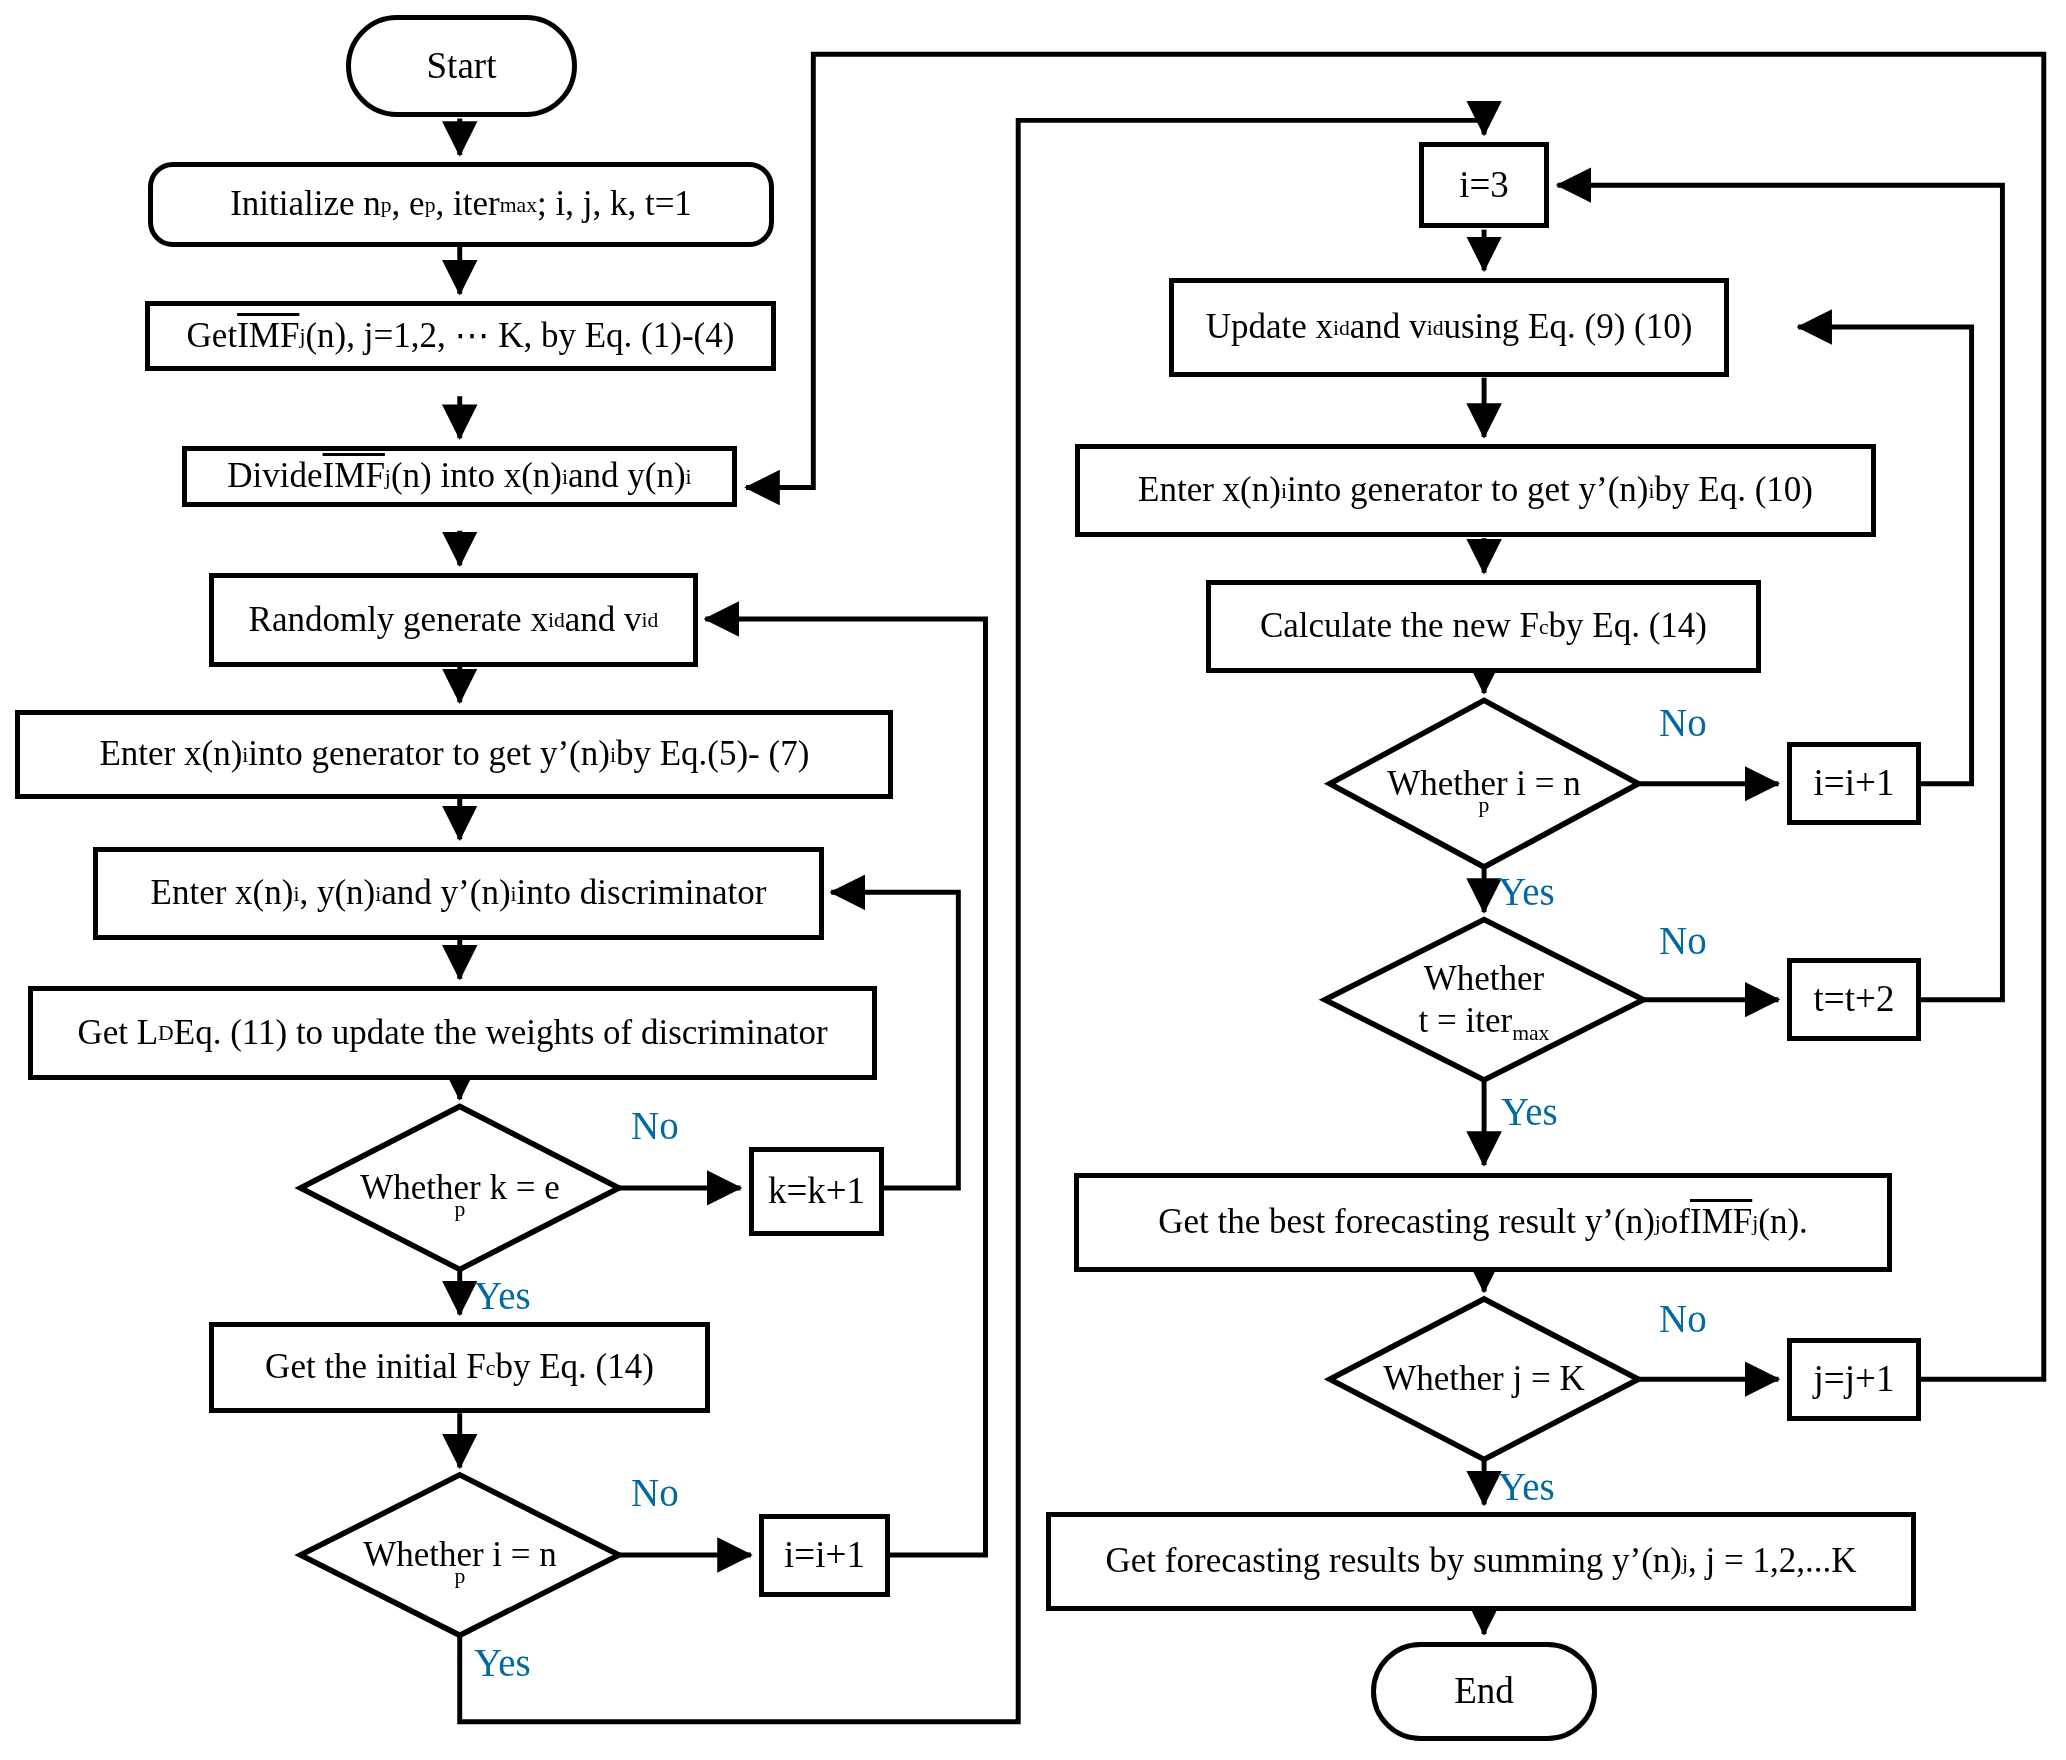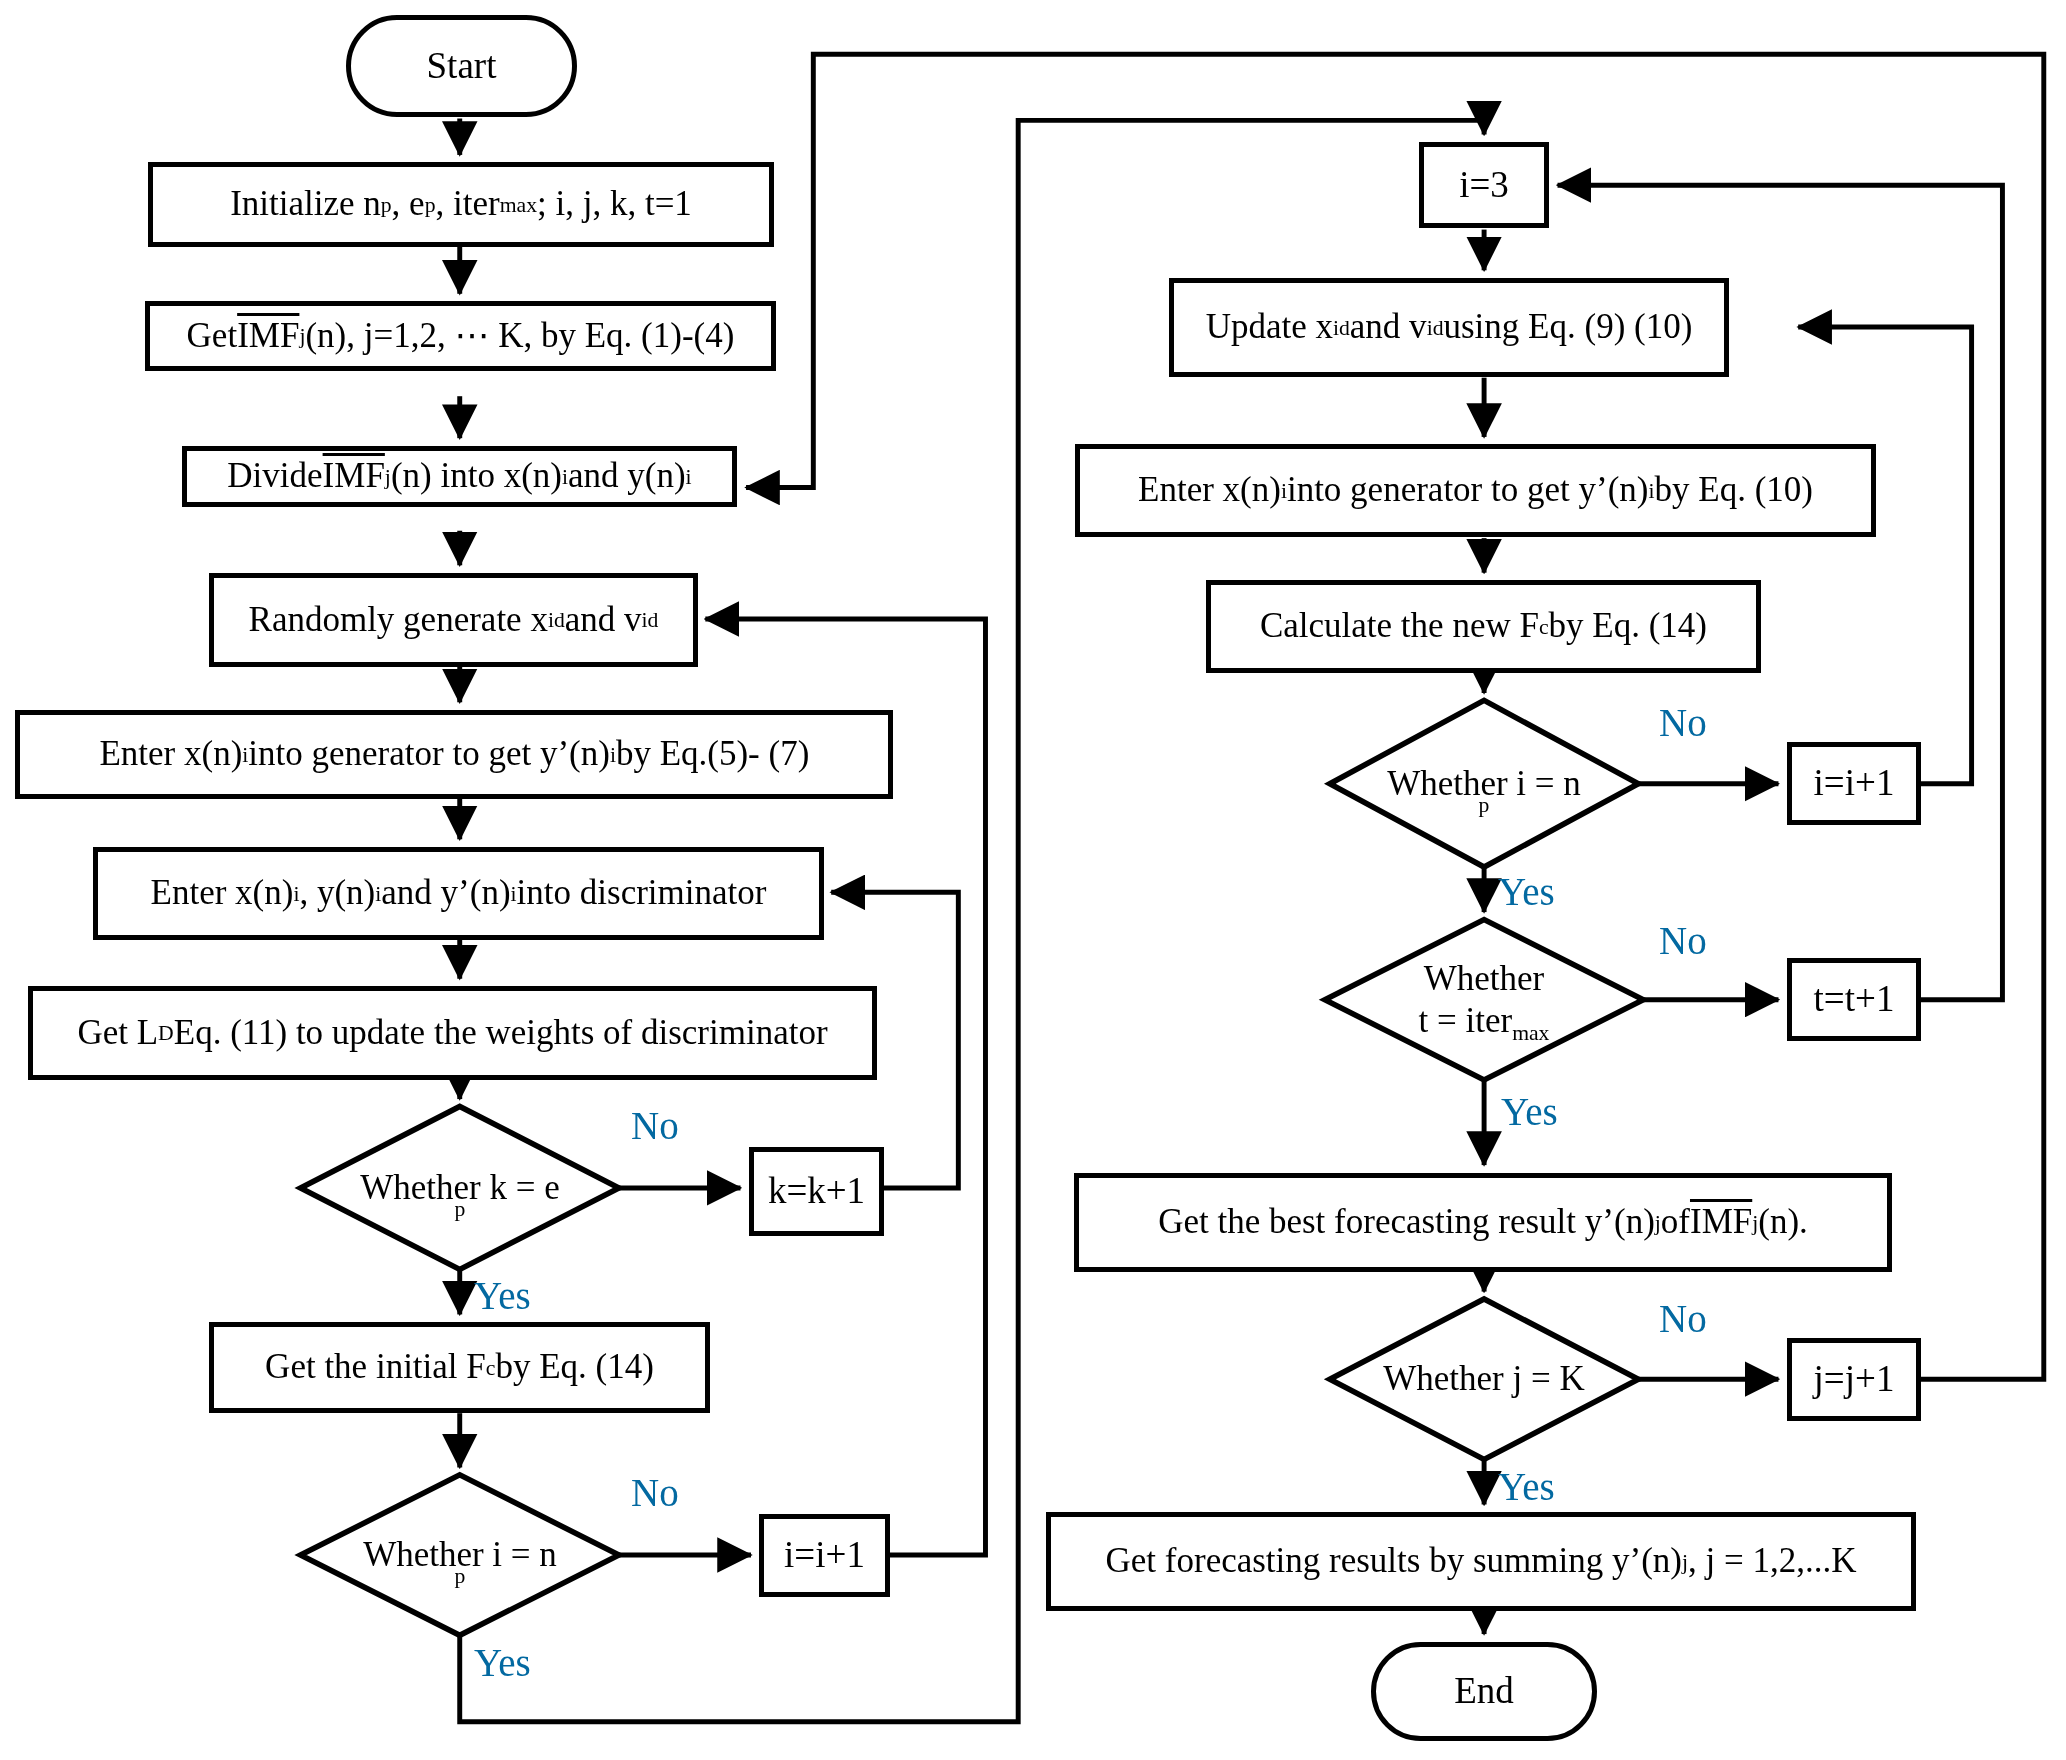--- a/index.html
+++ b/index.html
@@ -115,41 +115,41 @@
       <polygon points="487,2520 745,2390 1003,2520 745,2650"></polygon>
       <polygon points="2155,1270 2405,1135 2655,1270 2405,1405"></polygon>
       <polygon points="2147,1620 2405,1490 2663,1620 2405,1750"></polygon>
       <polygon points="2155,2235 2405,2105 2655,2235 2405,2365"></polygon>
     </g>
   </svg>
 
   <div class="node terminal" style="left:346px; top:15.4px; width:231px; height:102px;">Start</div>
   <div class="node terminal" style="left:1371px; top:1642px; width:226px; height:99px;">End</div>
 
-  <div class="node" style="left:148px; top:162px; width:626px; height:85px;">Initialize n<sub>p</sub>, e<sub>p</sub>, iter<sub>max</sub>; i, j, k, t=1</div>
+  <div class="node" style="left:148px; top:162px; width:626px; height:85px;border-radius:25px;">Initialize n<sub>p</sub>, e<sub>p</sub>, iter<sub>max</sub>; i, j, k, t=1</div>
   <div class="node" style="left:145px; top:301px; width:631px; height:70px;">Get <span class="ovl">IMF</span><sub>j</sub>(n), j=1,2, ⋯ K, by Eq. (1)-(4)</div>
   <div class="node" style="left:182px; top:446px; width:555px; height:61px;">Divide <span class="ovl">IMF</span><sub>j</sub>(n) into x(n)<sub>i</sub> and y(n)<sub>i</sub></div>
   <div class="node" style="left:209px; top:573px; width:489px; height:94px;">Randomly generate x<sub>id</sub> and v<sub>id</sub></div>
   <div class="node" style="left:15.4px; top:710px; width:878px; height:89px;">Enter x(n)<sub>i</sub> into generator to get y’(n)<sub>i</sub> by Eq.(5)- (7)</div>
   <div class="node" style="left:93px; top:847px; width:731px; height:93px;">Enter x(n)<sub>i</sub>, y(n)<sub>i</sub> and y’(n)<sub>i</sub> into discriminator</div>
   <div class="node" style="left:28px; top:986px; width:849px; height:94px;">Get L<sub>D</sub> Eq. (11) to update the weights of discriminator</div>
   <div class="node" style="left:209px; top:1322px; width:501px; height:91px;">Get the initial F<sub>c</sub> by Eq. (14)</div>
 
   <div class="node counter" style="left:749px; top:1147px; width:135px; height:89px;">k=k+1</div>
   <div class="node counter" style="left:759px; top:1514px; width:131px; height:83px;">i=i+1</div>
 
   <div class="node counter" style="left:1419px; top:142px; width:130px; height:86px;">i=3</div>
   <div class="node" style="left:1169px; top:278px; width:560px; height:99px;">Update x<sub>id</sub> and v<sub>id</sub> using Eq. (9) (10)</div>
   <div class="node" style="left:1075px; top:444px; width:801px; height:93px;">Enter x(n)<sub>i</sub> into generator to get y’(n)<sub>i</sub> by Eq. (10)</div>
   <div class="node" style="left:1206px; top:580px; width:555px; height:93px;">Calculate the new F<sub>c</sub> by Eq. (14)</div>
   <div class="node" style="left:1074px; top:1173px; width:818px; height:99px;">Get the best forecasting result y’(n)<sup>j</sup> of <span class="ovl">IMF</span><sub>j</sub>(n).</div>
   <div class="node" style="left:1046px; top:1512px; width:870px; height:99px;">Get forecasting results by summing y’(n)<sup>j</sup>, j = 1,2,...K</div>
 
   <div class="node counter" style="left:1787px; top:742px; width:134px; height:83px;">i=i+1</div>
-  <div class="node counter" style="left:1787px; top:958px; width:134px; height:83px;">t=t+1</div>
+  <div class="node counter" style="left:1787px; top:958px; width:134px; height:83px;">t=t+2</div>
   <div class="node counter" style="left:1787px; top:1338px; width:134px; height:83px;">j=j+1</div>
 
   <div class="dlabel" style="left:315px; top:1123px; width:290px; height:130px;">Whether k = e<sub>p</sub></div>
   <div class="dlabel" style="left:315px; top:1490px; width:290px; height:130px;">Whether i = n<sub>p</sub></div>
   <div class="dlabel" style="left:1342px; top:719px; width:284px; height:130px;">Whether i = n<sub>p</sub></div>
   <div class="dlabel" style="left:1342px; top:929px; width:284px; height:142px;">
     <span>Whether</span>
     <span>t = iter<sub>max</sub></span>
   </div>
   <div class="dlabel" style="left:1342px; top:1314px; width:284px; height:130px;">Whether j = K</div>

